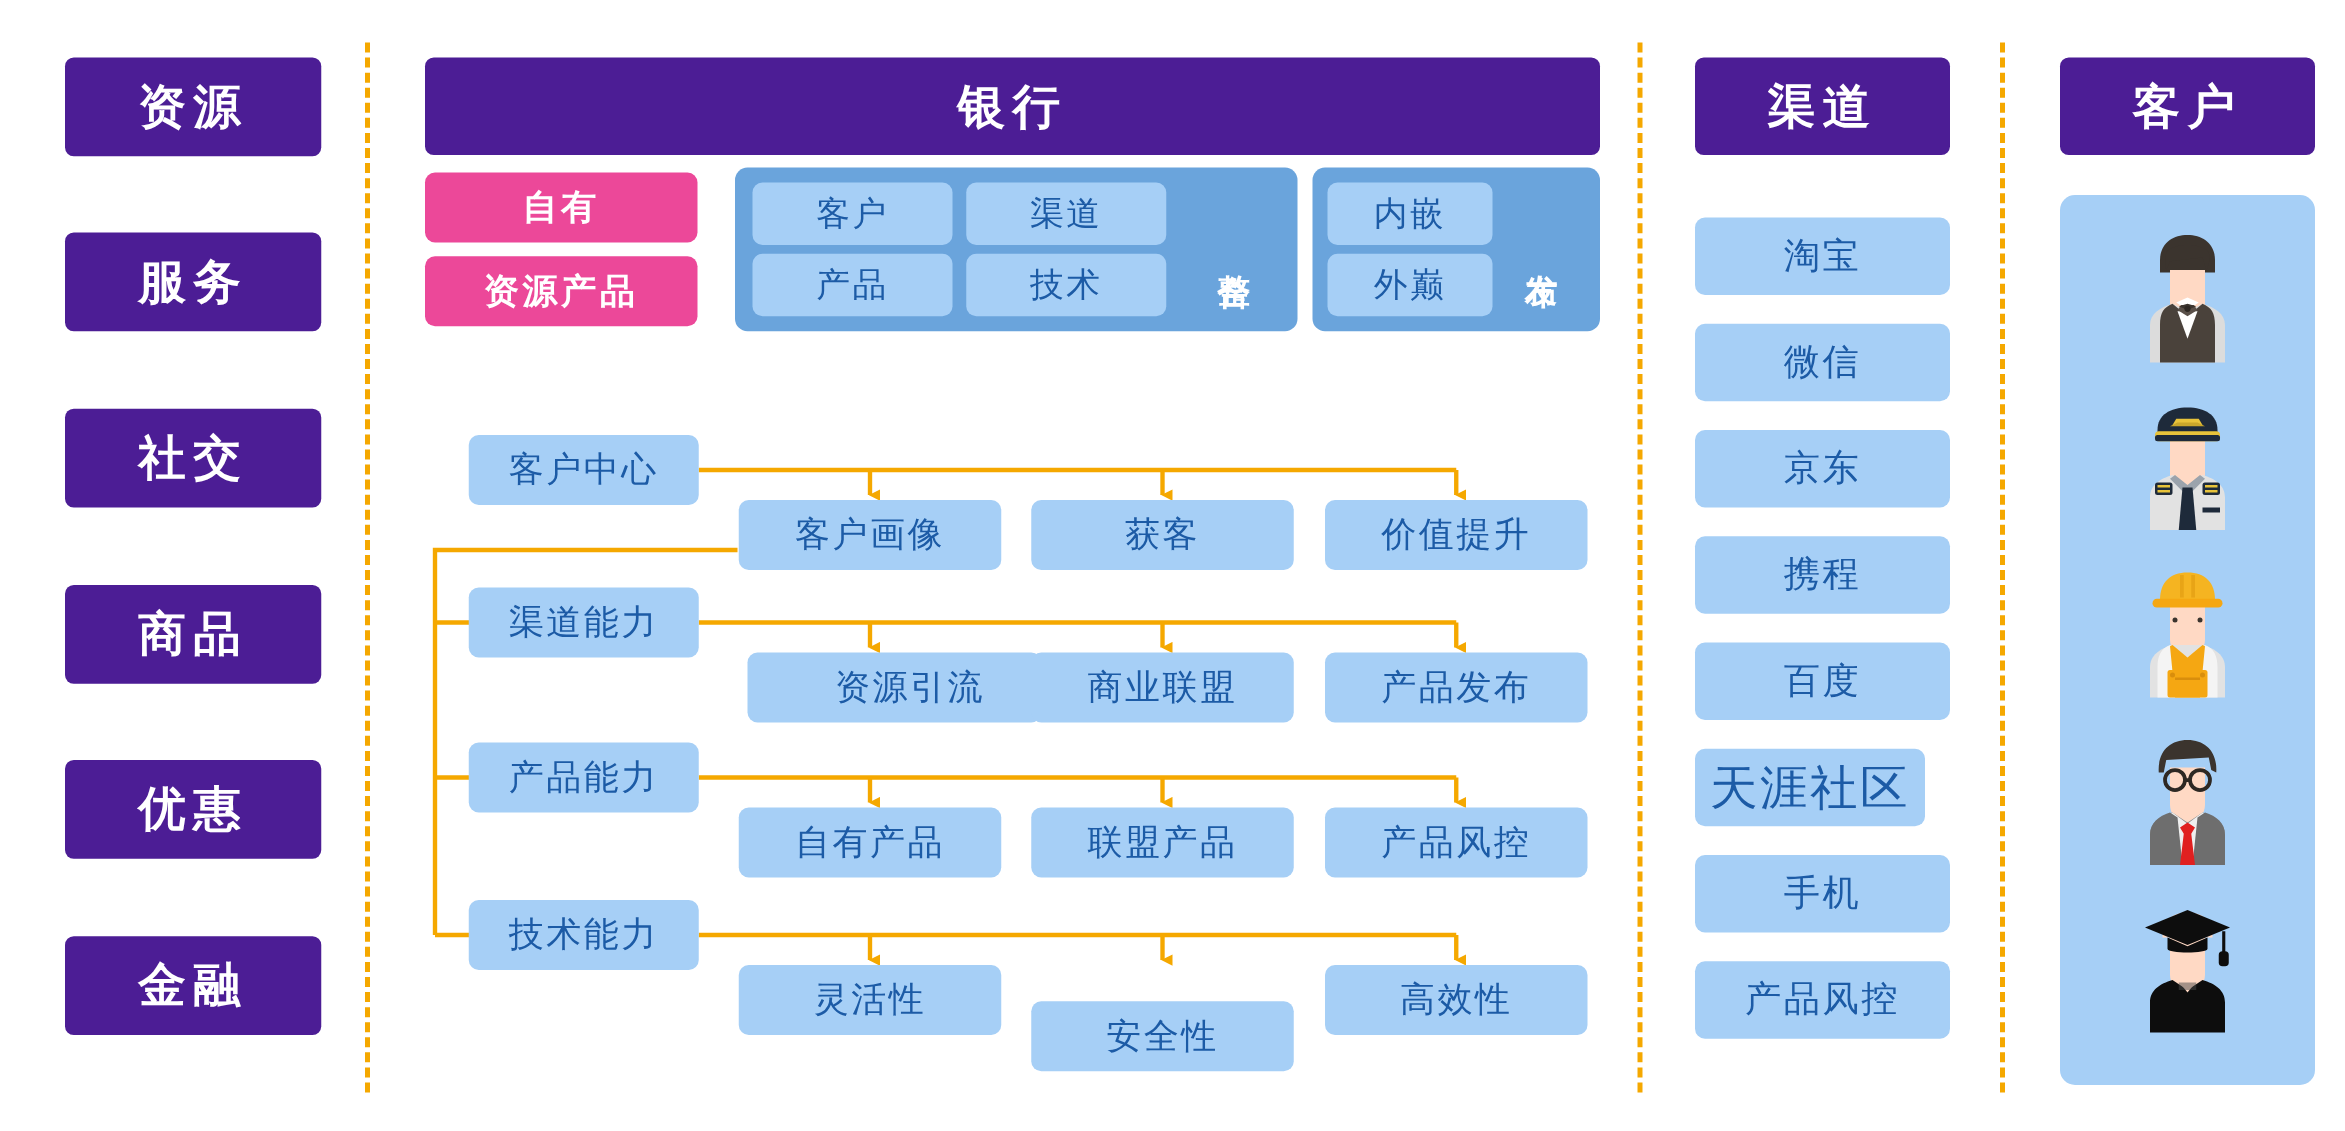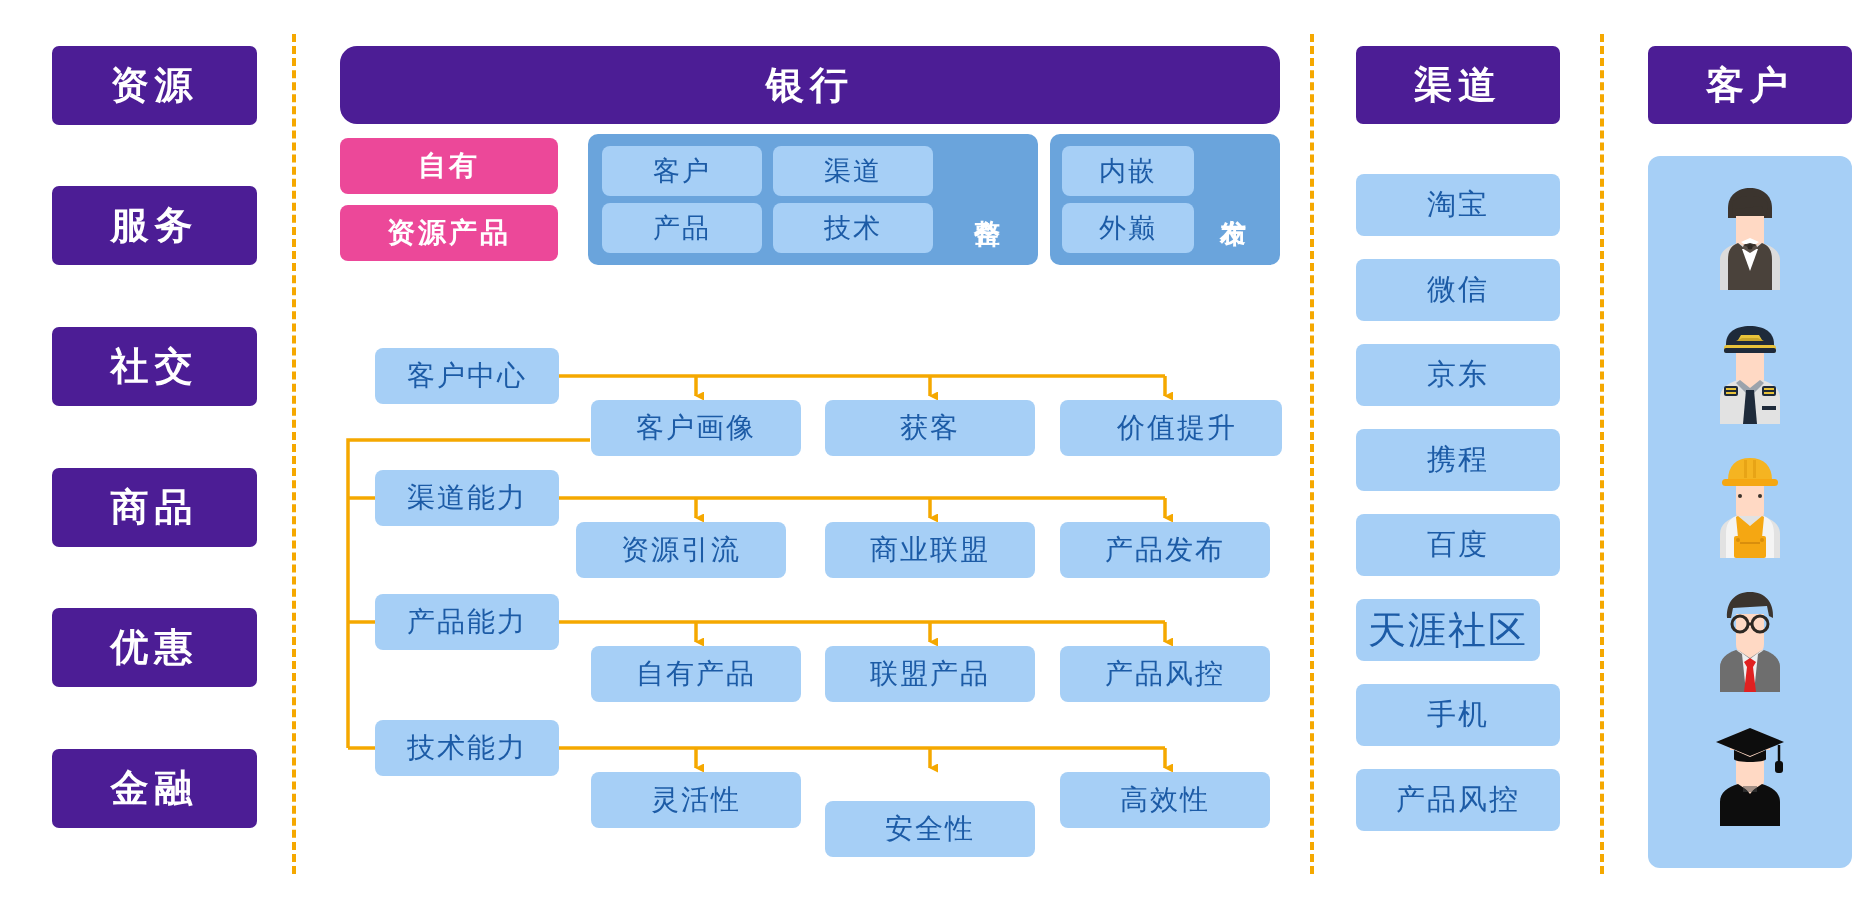--- a/index.html
+++ b/index.html
@@ -51,21 +51,21 @@
     <div class="dark-box" style="left: 52px; top: 327px; width: 205px; height: 79px; font-size: 38px;">社交</div>
     <div class="dark-box" style="left: 52px; top: 468px; width: 205px; height: 79px; font-size: 38px;">商品</div>
     <div class="dark-box" style="left: 52px; top: 608px; width: 205px; height: 79px; font-size: 38px;">优惠</div>
     <div class="dark-box" style="left: 52px; top: 749px; width: 205px; height: 79px; font-size: 38px;">金融</div>
   </div>
 
 <div class="divider" style="left:292px;top:34px;height:840px;"></div>
 <div class="divider" style="left:1310px;top:34px;height:840px;"></div>
 <div class="divider" style="left:1600px;top:34px;height:840px;"></div>
 
-<div class="dark-box" style="left:340px;top:46px;width:940px;height:78px;font-size:38px;border-radius:17px;">银行</div>
+<div class="dark-box" style="left:340px;top:46px;width:940px;height:78px;font-size:38px;">银行</div>
 
 <div class="med-box" style="left:340px;top:138px;width:218px;height:56px;font-size:28px;">自有</div>
 <div class="med-box" style="left:340px;top:205px;width:218px;height:56px;font-size:28px;">资源产品</div>
 
 <div class="group-box" style="left:588px;top:134px;width:450px;height:131px;"></div>
 <div class="light-box" style="left:602px;top:146px;width:160px;height:50px;font-size:27px;">客户</div>
 <div class="light-box" style="left:773px;top:146px;width:160px;height:50px;font-size:27px;">渠道</div>
 <div class="light-box" style="left:602px;top:203px;width:160px;height:50px;font-size:27px;">产品</div>
 <div class="light-box" style="left:773px;top:203px;width:160px;height:50px;font-size:27px;">技术</div>
 <div class="vert-label" style="left:948px;top:146px;width:80px;height:108px;font-size:26px;">整合</div>
@@ -113,23 +113,23 @@
   </g>
 </svg>
 
 <div class="light-box" style="left:375px;top:348px;width:184px;height:56px;font-size:28px;">客户中心</div>
 <div class="light-box" style="left:375px;top:470px;width:184px;height:56px;font-size:28px;">渠道能力</div>
 <div class="light-box" style="left:375px;top:594px;width:184px;height:56px;font-size:28px;">产品能力</div>
 <div class="light-box" style="left:375px;top:720px;width:184px;height:56px;font-size:28px;">技术能力</div>
 
 <div class="light-box" style="left:591px;top:400px;width:210px;height:56px;font-size:28px;">客户画像</div>
 <div class="light-box" style="left:825px;top:400px;width:210px;height:56px;font-size:28px;">获客</div>
-<div class="light-box" style="left:1060px;top:400px;width:210px;height:56px;font-size:28px;padding-left:12px;">价值提升</div>
-
-<div class="light-box" style="left:576px;top:522px;width:210px;height:56px;font-size:28px;">资源引流</div>
+<div class="light-box" style="left:1060px;top:400px;width:210px;height:56px;font-size:28px;">价值提升</div>
+
+<div class="light-box" style="left:598px;top:522px;width:210px;height:56px;font-size:28px;padding-left:25px;">资源引流</div>
 <div class="light-box" style="left:825px;top:522px;width:210px;height:56px;font-size:28px;">商业联盟</div>
 <div class="light-box" style="left:1060px;top:522px;width:210px;height:56px;font-size:28px;">产品发布</div>
 
 <div class="light-box" style="left:591px;top:646px;width:210px;height:56px;font-size:28px;">自有产品</div>
 <div class="light-box" style="left:825px;top:646px;width:210px;height:56px;font-size:28px;">联盟产品</div>
 <div class="light-box" style="left:1060px;top:646px;width:210px;height:56px;font-size:28px;">产品风控</div>
 
 <div class="light-box" style="left:591px;top:772px;width:210px;height:56px;font-size:28px;">灵活性</div>
 <div class="light-box" style="left:825px;top:801px;width:210px;height:56px;font-size:28px;">安全性</div>
 <div class="light-box" style="left:1060px;top:772px;width:210px;height:56px;font-size:28px;">高效性</div>

